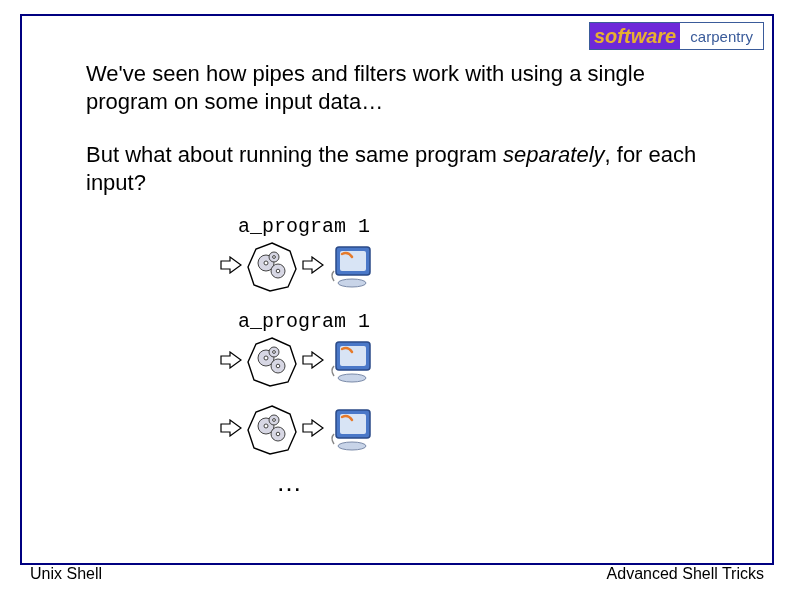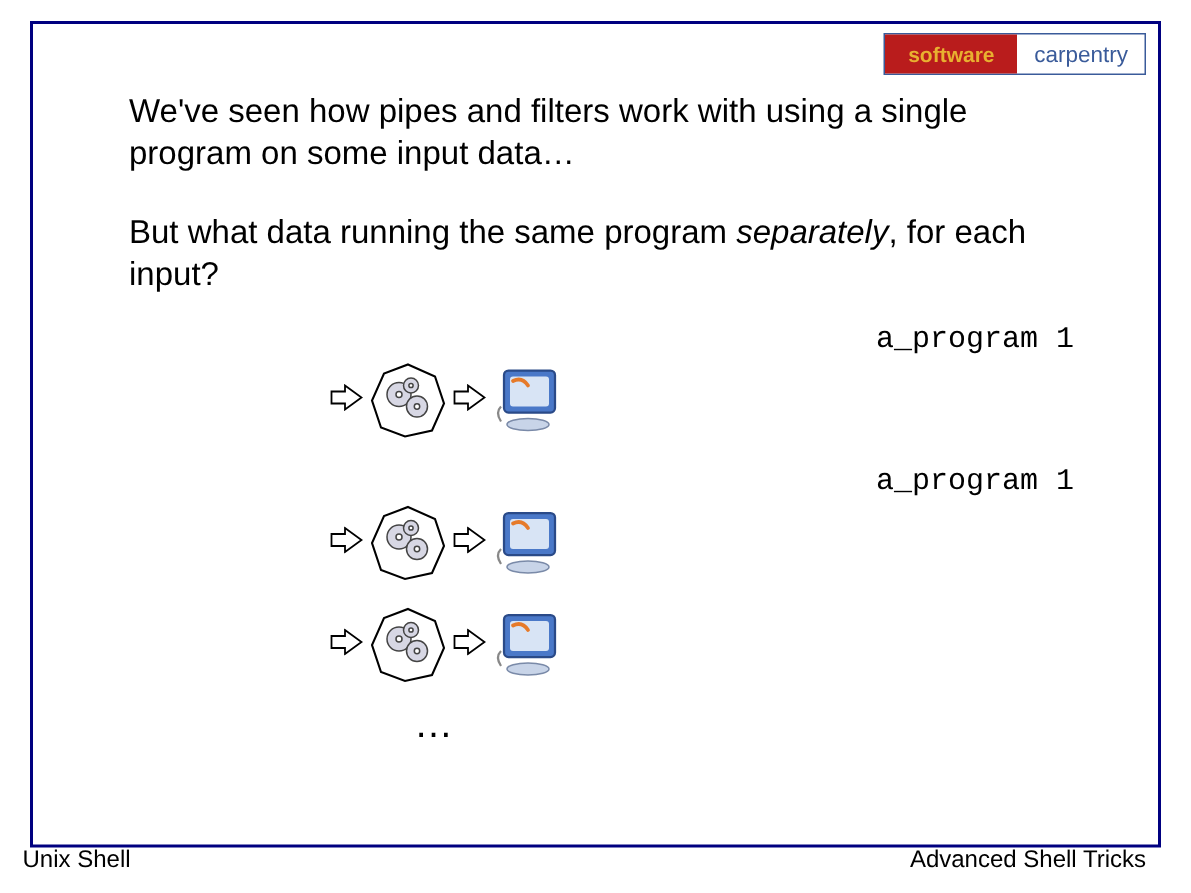--- a/index.html
+++ b/index.html
@@ -25,28 +25,29 @@
     right: 30px;
     width: 175px;
     height: 28px;
     border: 1px solid #3a5b9a;
     background: #fff;
     display: flex;
     font-size: 0;
   }
   .logo-left {
     flex: 1.05;
-    background: #b91c1c;
+    background: #6d28d9;
     display: flex;
     align-items: center;
     justify-content: center;
     padding: 0 4px;
-    font-size: 14px;
+    font-size: 20px;
     font-weight: bold;
     color: #e8b030;
+    font-style: italic;
   }
   .logo-right {
     flex: 1;
     display: flex;
     align-items: center;
     justify-content: center;
     font-size: 15px;
     font-weight: normal;
     color: #3a5b9a;
     padding: 0 4px;
@@ -65,21 +66,20 @@
   .italic { font-style: italic; }
   .diagram-area {
     margin-left: 130px;
     margin-top: 6px;
   }
   .prog-label {
     font-family: "Courier New", monospace;
     font-size: 20px;
     margin-bottom: 2px;
     margin-left: 22px;
-    text-align: right;
   }
   .row {
     display: flex;
     align-items: center;
     margin-bottom: 16px;
   }
   .arrow {
     margin: 0 4px;
   }
   .gear-box {
@@ -91,21 +91,21 @@
     height: 48px;
   }
   .ellipsis {
     font-size: 26px;
     margin-left: 60px;
     margin-top: -6px;
   }
   .footer-left {
     position: absolute;
     bottom: 12px;
-    left: 15px;
+    left: 30px;
     font-size: 16px;
     color: #000;
   }
   .footer-right {
     position: absolute;
     bottom: 12px;
     right: 30px;
     font-size: 16px;
     color: #000;
     text-align: right;
@@ -117,21 +117,21 @@
 <div class="slide-border"></div>
 
 <div class="logo">
   <div class="logo-left">software</div>
   <div class="logo-right">carpentry</div>
 </div>
 
 <div class="content">
   <div class="para1">We've seen how pipes and filters work with using a single program on some input data…</div>
   <div class="para2">
-    <span>But what data running the same program </span><span class="italic">separately</span><span>, for each input?</span>
+    <span>But what about running the same program </span><span class="italic">separately</span><span>, for each input?</span>
   </div>
 
   <div class="diagram-area">
 
     <div class="prog-label">a_program 1</div>
     <div class="row">
       <span class="arrow">
         <svg width="22" height="18" viewBox="0 0 22 18">
             <path d="M1 5 H10 V1 L21 9 L10 17 V13 H1 Z" fill="#fff" stroke="#000" stroke-width="1.2"></path>
           </svg>

